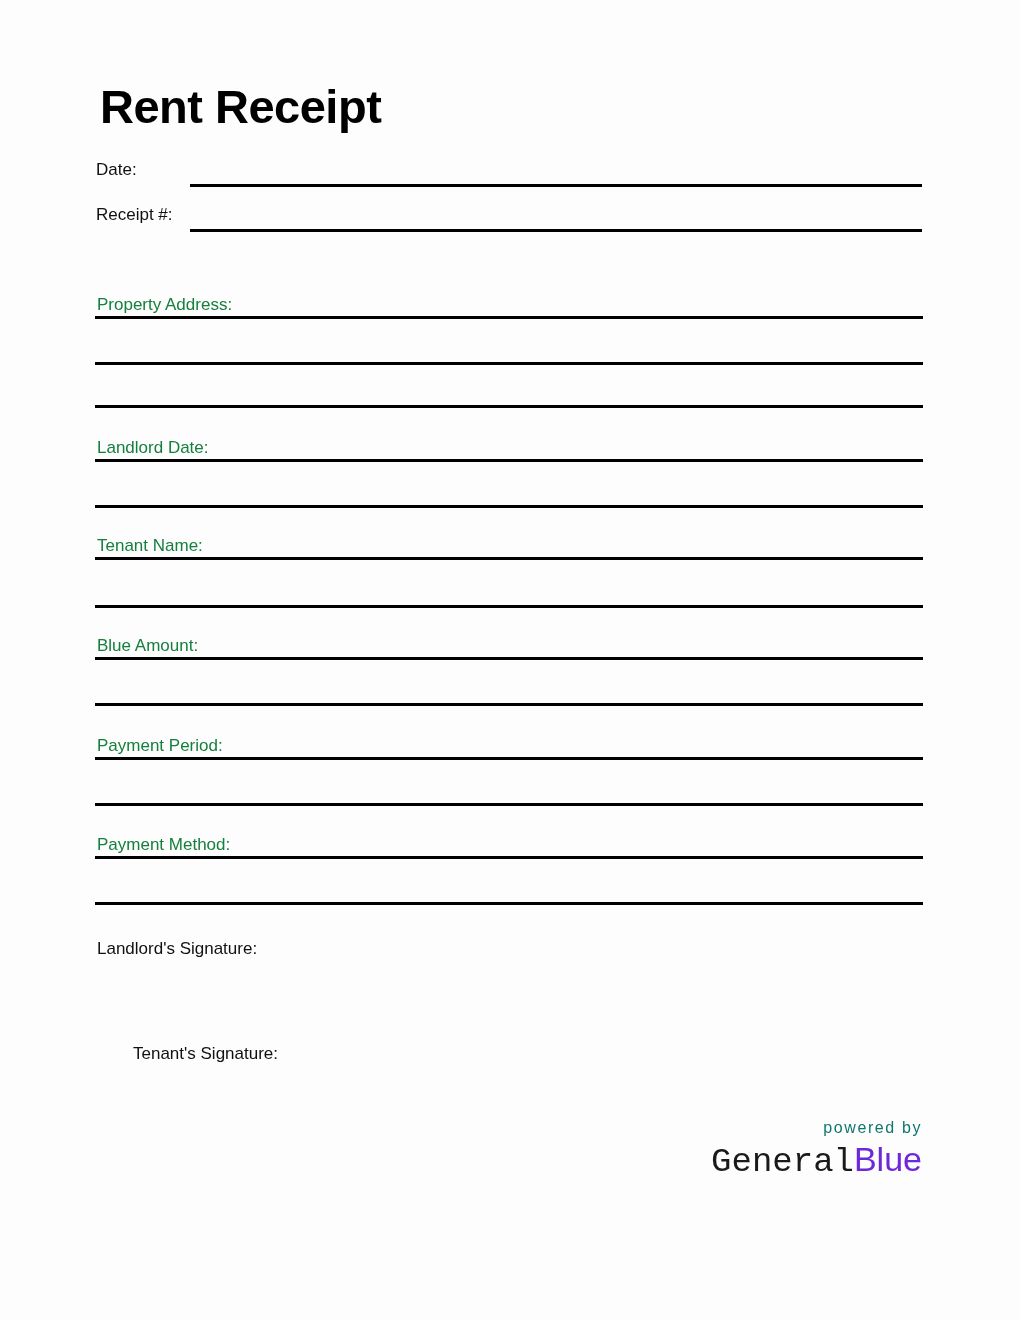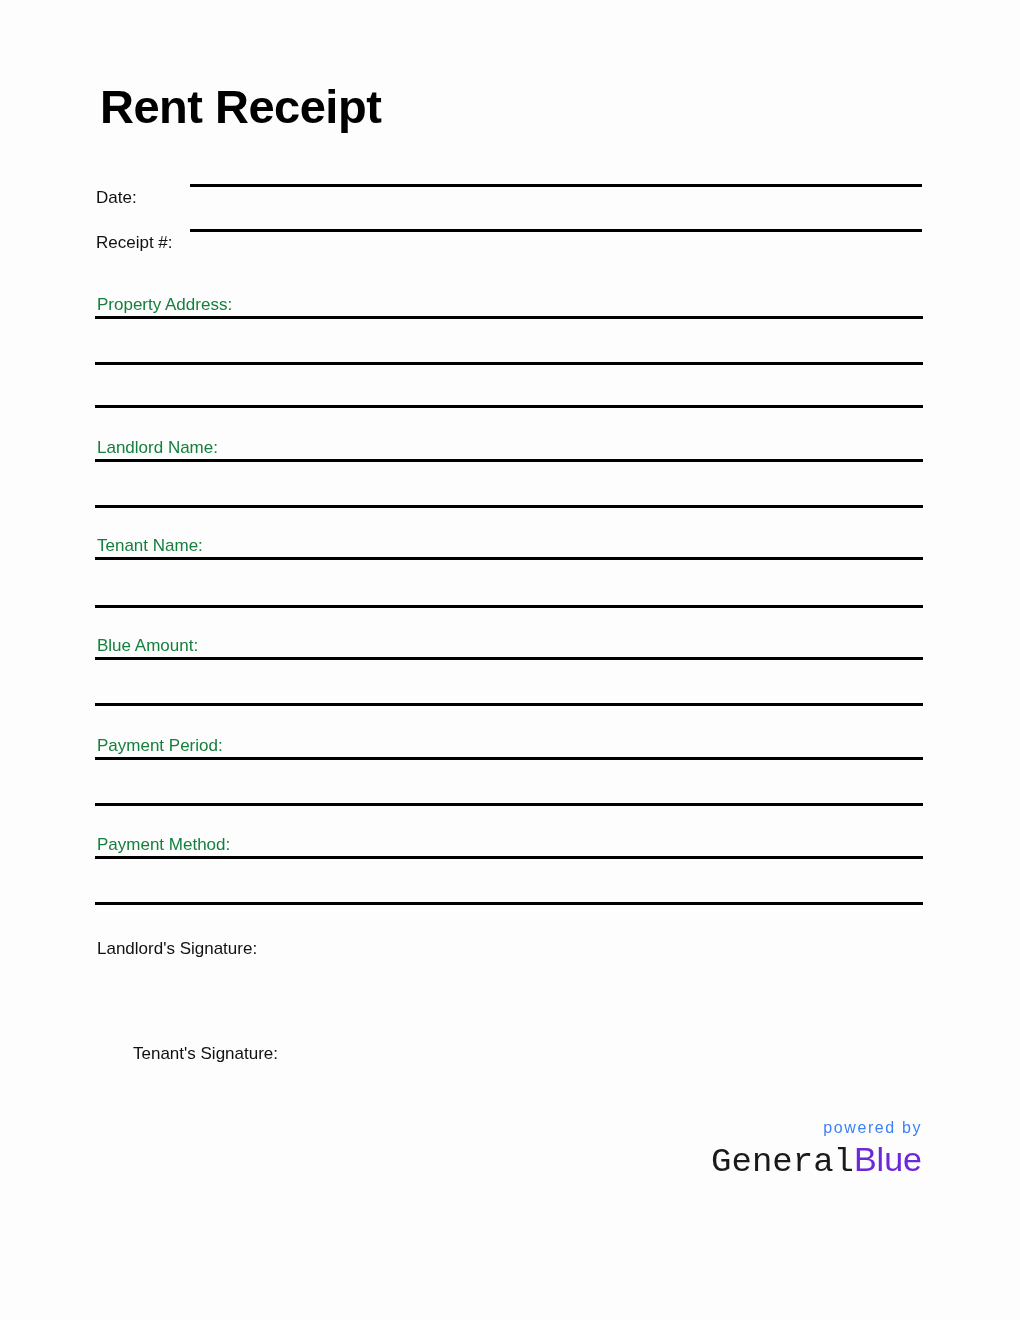--- a/index.html
+++ b/index.html
@@ -45,21 +45,20 @@
     height: 34px;
   }
   .top-row .lbl {
     position: absolute;
     left: 0;
     top: 0;
     font-size: 17px;
     color: #111111;
     white-space: nowrap;
     line-height: 20px;
-    margin-top: 28px;
   }
   .top-row .rule {
     position: absolute;
     left: 94px;
     right: 2px;
     top: 24px;
     height: 3px;
     background: #000000;
   }
 
@@ -99,21 +98,21 @@
   
   .logo {
     position: absolute;
     right: 98px;
     top: 1118px;
     text-align: right;
     width: 300px;
   }
   .logo-powered {
     font-size: 16px;
-    color: #3b82f6;
+    color: #0f766e;
     letter-spacing: 1.6px;
     line-height: 20px;
     font-weight: normal;
   }
   .logo-name {
     font-size: 34px;
     line-height: 40px;
     font-weight: normal;
     white-space: nowrap;
     margin-top: 1px;
@@ -139,21 +138,21 @@
   </div>
 
   <div class="field-block" style="top:316px;">
     <span class="field-label">Property Address:</span>
     <div class="fill-rule" style="top:0px;"></div>
     <div class="fill-rule" style="top:46px;"></div>
     <div class="fill-rule" style="top:89px;"></div>
   </div>
 
   <div class="field-block" style="top:459px;">
-    <span class="field-label">Landlord Name:</span>
+    <span class="field-label">Landlord Date:</span>
     <div class="fill-rule" style="top:0px;"></div>
     <div class="fill-rule" style="top:46px;"></div>
   </div>
 
   <div class="field-block" style="top:557px;">
     <span class="field-label">Tenant Name:</span>
     <div class="fill-rule" style="top:0px;"></div>
     <div class="fill-rule" style="top:48px;"></div>
   </div>
 

